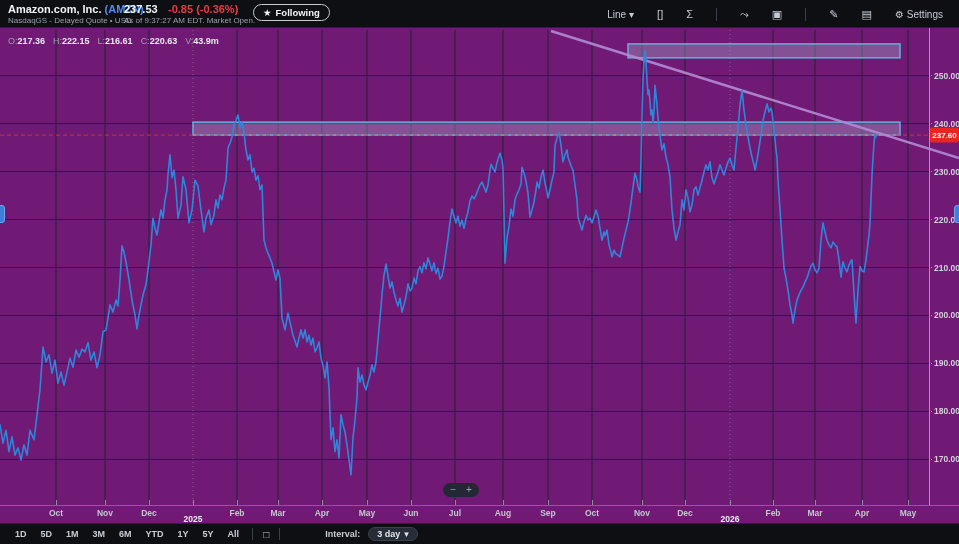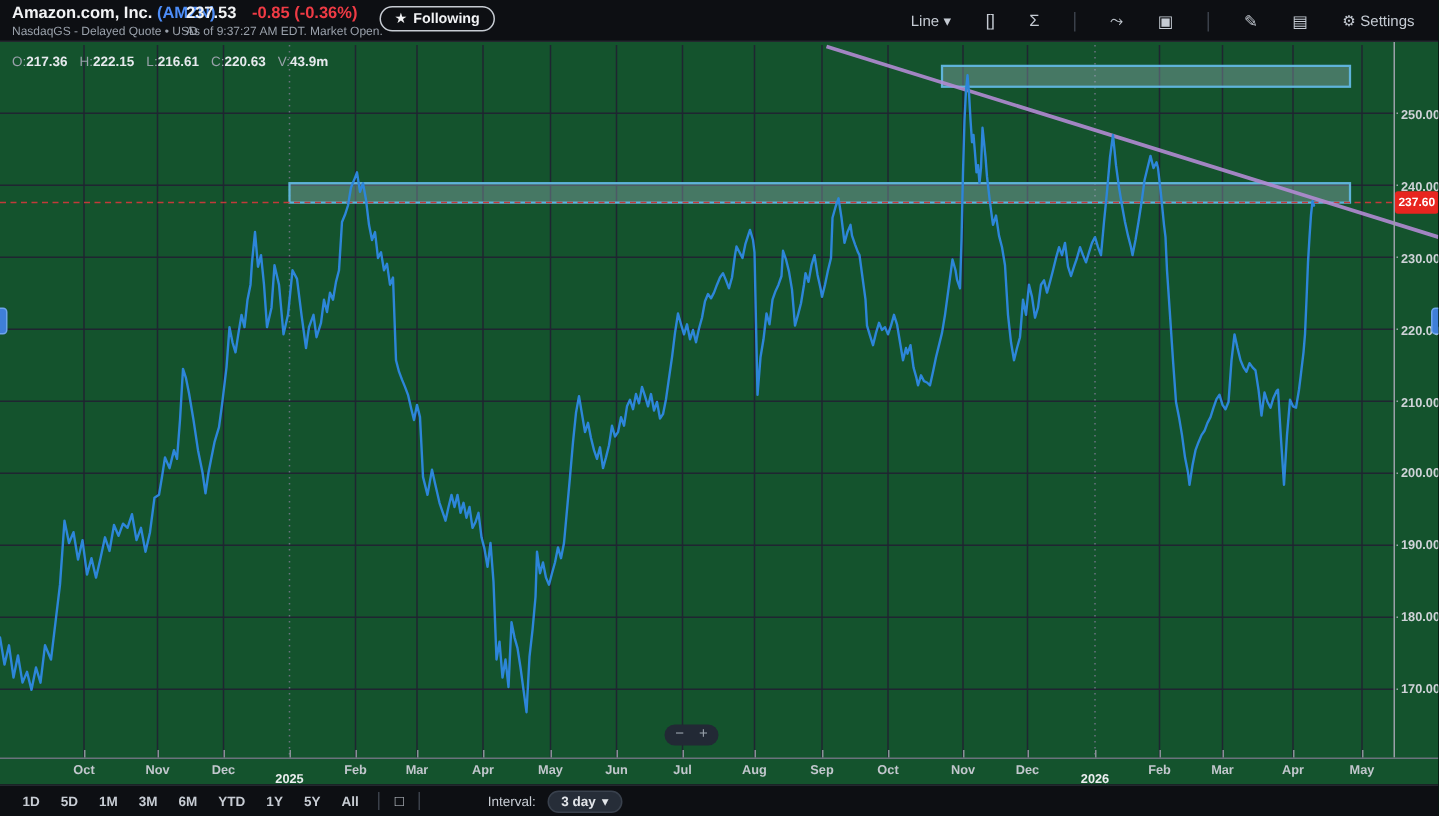--- a/index.html
+++ b/index.html
@@ -14,21 +14,21 @@
   .h-price{position:absolute;left:124px;top:3px;font-size:11px;font-weight:bold;color:#f2f3f5;}
   .h-chg{position:absolute;left:168px;top:3px;font-size:11px;font-weight:bold;color:#ef3b45;}
   .h-asof{position:absolute;left:124px;top:16px;font-size:8px;color:#9aa1ab;white-space:nowrap;}
   .follow-btn{position:absolute;left:253px;top:4px;height:17px;padding:0 9px;border:1px solid #c6cbd2;border-radius:10px;
       color:#f2f3f5;font-size:9.5px;font-weight:bold;display:flex;align-items:center;gap:4px;background:#0d0f13;cursor:pointer;}
   #topbar-right{position:absolute;right:16px;top:0;height:28px;display:flex;align-items:center;gap:23px;color:#c5cbd3;font-size:10px;}
   .tb-item{display:flex;align-items:center;gap:3px;cursor:pointer;}
   .tb-icon{font-size:11px;color:#c5cbd3;cursor:pointer;}
   .tb-div{width:1px;height:13px;background:#3a404a;}
   
-  #chart{position:absolute;left:0;top:28px;width:959px;height:495px;background:#14532d;}
+  #chart{position:absolute;left:0;top:28px;width:959px;height:495px;background:#701a75;}
   #chart svg{position:absolute;left:0;top:0;}
   #ohlc{position:absolute;left:8px;top:8px;font-size:9px;display:flex;gap:8px;white-space:nowrap;}
   .ohlc-lab{color:#9aa1ab;}
   .ohlc-val{color:#e6e9ed;font-weight:bold;}
   
   #yaxis{position:absolute;left:929px;top:0;width:30px;height:477px;border-left:1px solid #9aa0a8;}
   .ytick{position:absolute;left:1px;width:100%;display:flex;align-items:center;transform:translateY(-50%);}
   .ytick .dash{width:3px;height:1px;background:#9aa0a8;margin-right:2px;}
   .ytick .lab{font-size:8.5px;font-weight:bold;color:#cfd3d8;}
   #last-price-badge{position:absolute;left:930px;width:29px;height:15px;background:#e8251f;border-radius:2px;
@@ -44,21 +44,21 @@
       display:flex;align-items:center;justify-content:center;gap:10px;}
   #zoom-pill span{color:#9aa3ad;font-size:10px;line-height:10px;cursor:pointer;}
   
   .edge-badge{position:absolute;width:9px;height:18px;background:#3f7fd9;border:1px solid #6ea4ea;border-radius:3px;}
   
   #toolbar{position:absolute;left:0;top:523px;width:959px;height:21px;background:#0d0f13;border-top:1px solid #23272e;
       display:flex;align-items:center;font-size:9px;color:#c8cdd4;}
   .range-btn{font-weight:bold;padding:2px 7px;cursor:pointer;color:#c8cdd4;}
   .tb-sep{width:1px;height:12px;background:#3a404a;margin:0 6px;}
   #frame-icon{font-size:10px;color:#c8cdd4;cursor:pointer;padding:0 4px;}
-  #interval-label{font-weight:normal;margin-left:14px;color:#c8cdd4;padding-left:25px;}
+  #interval-label{font-weight:bold;margin-left:14px;color:#c8cdd4;padding-left:25px;}
   #interval-pill{margin-left:8px;background:#262d38;border:1px solid #39414d;border-radius:9px;padding:1px 8px;
       font-weight:bold;color:#e2e5e9;display:flex;align-items:center;gap:4px;cursor:pointer;}
 </style>
 </head>
 <body>
 
 <div id="app">
 
   <div id="header">
     <div class="h-title">

